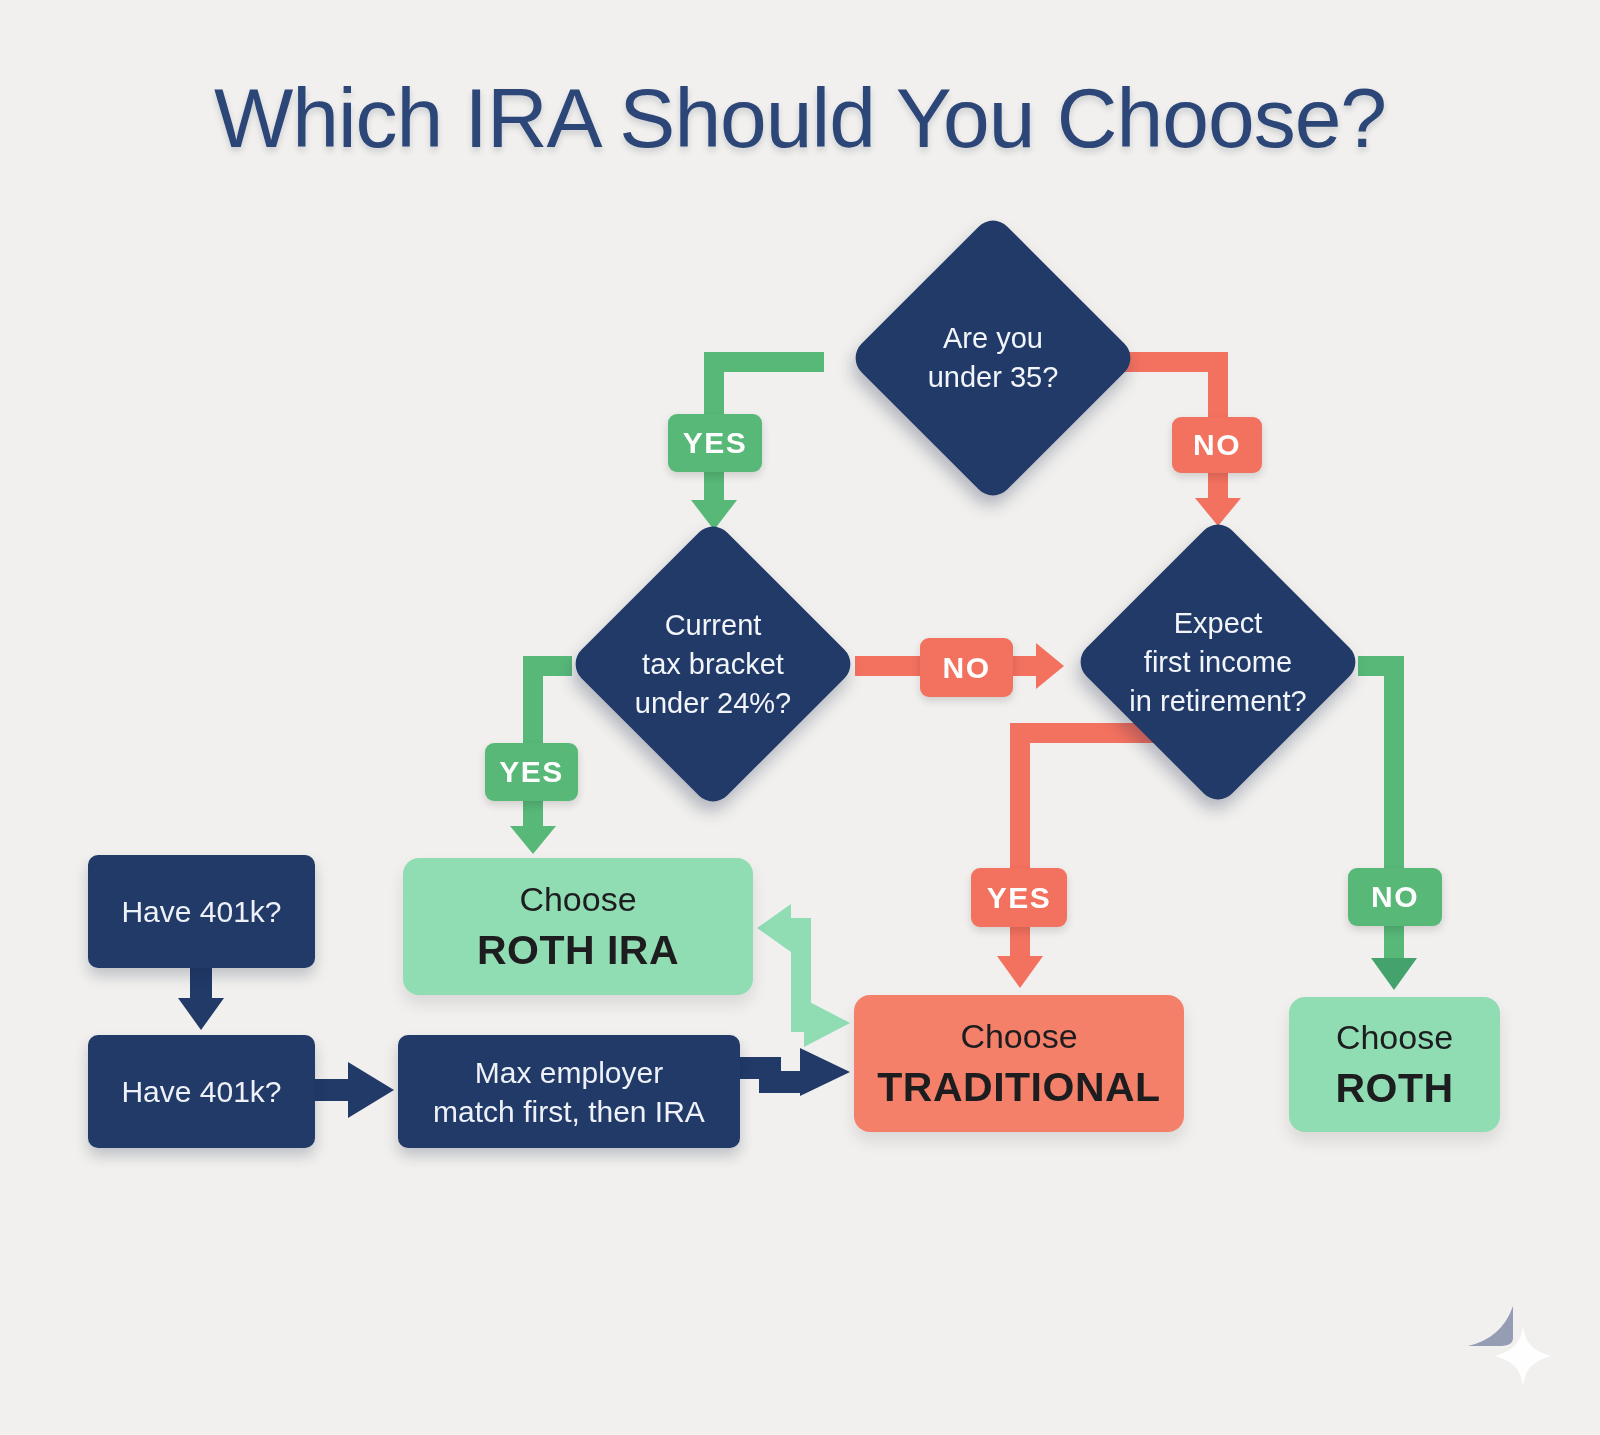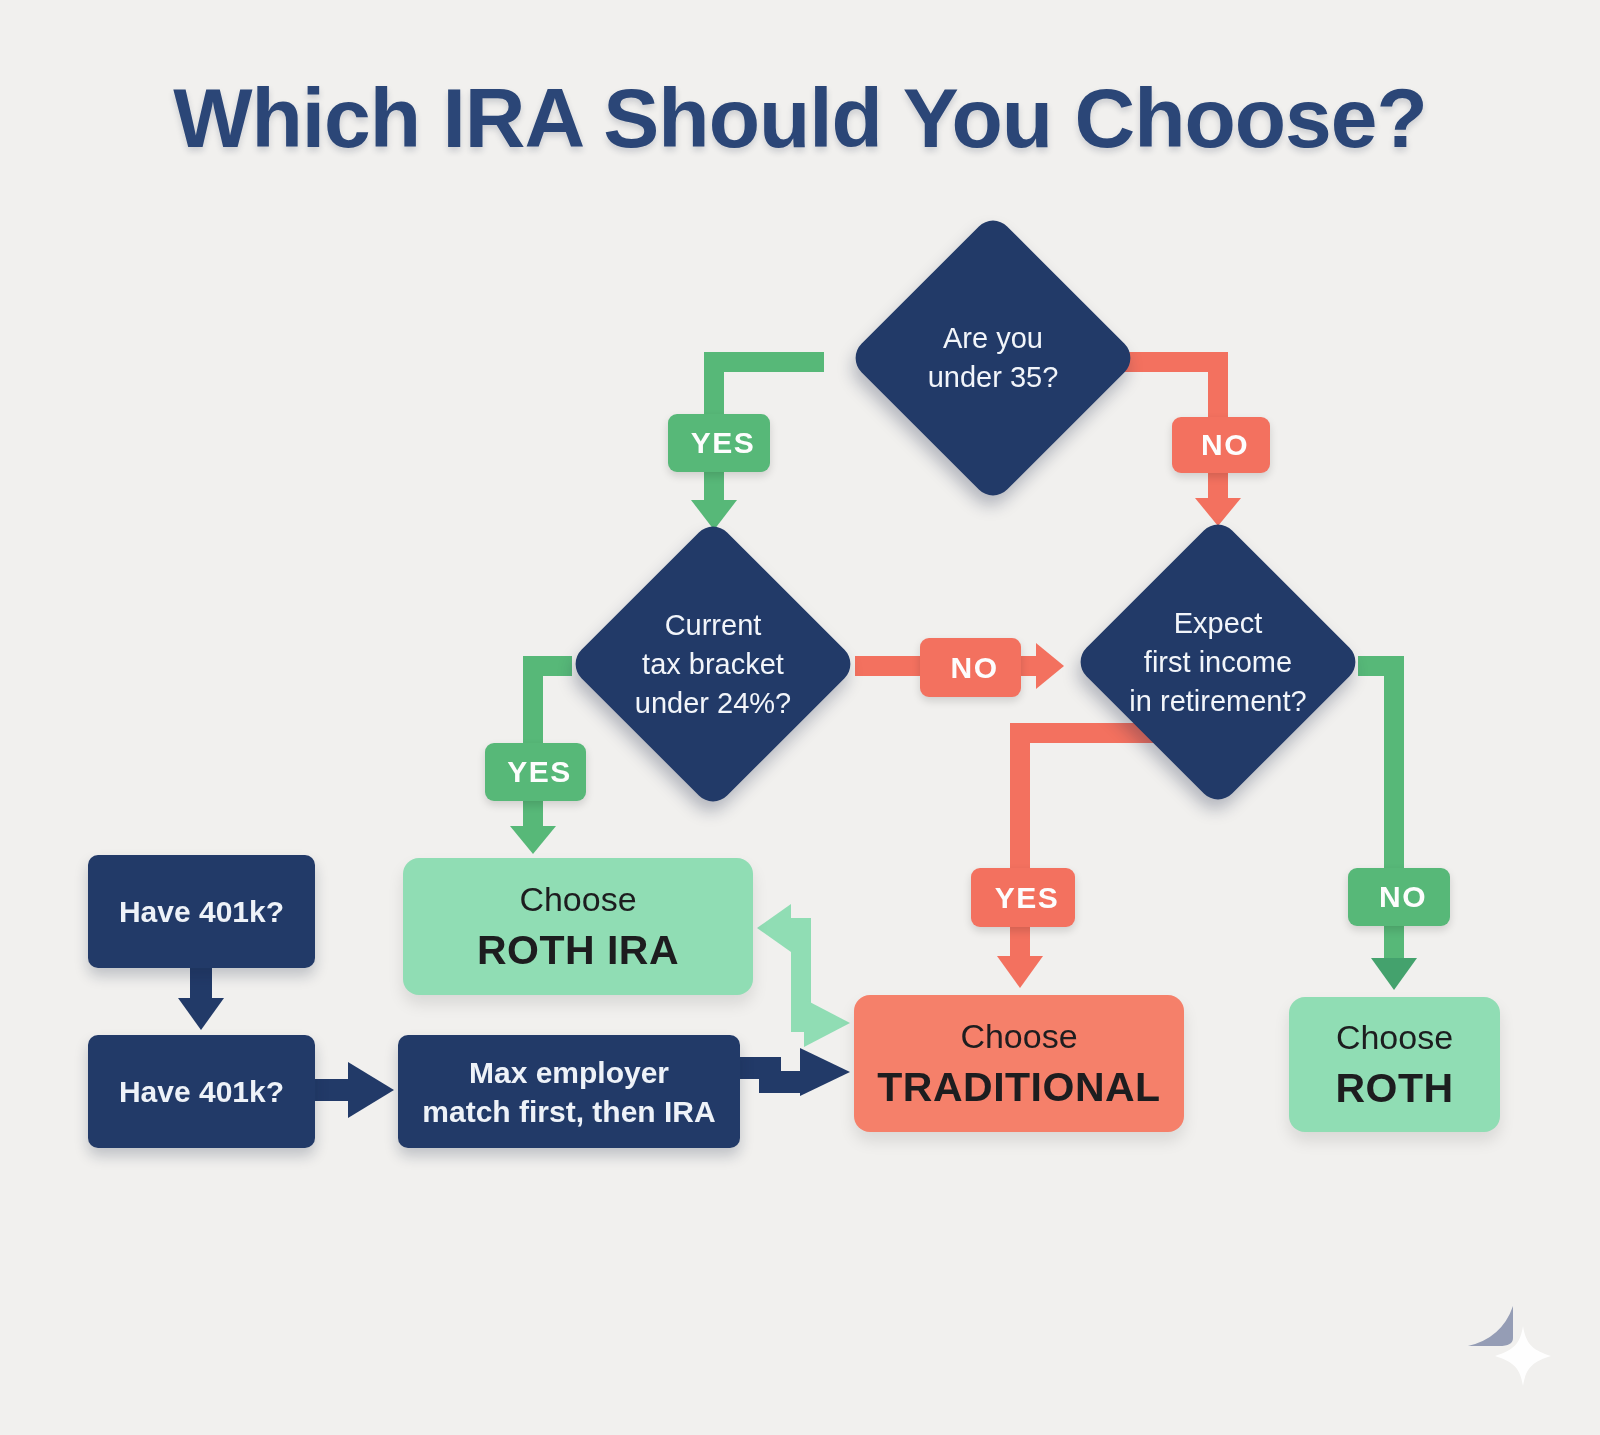--- a/index.html
+++ b/index.html
@@ -3,21 +3,21 @@
 <meta charset="utf-8">
 <style>
   html,body{margin:0;padding:0;background:#e6e5e3;}
   #canvas{
     position:relative;width:1600px;height:1435px;overflow:hidden;
     background:var(--background,#f1f0ee);
     font-family:"Liberation Sans",sans-serif;
   }
   .title{
     position:absolute;top:70px;left:0;width:100%;text-align:center;
-    font-size:84px;font-weight:700;color:var(--title-text,#2b4677);
+    font-size:84px;font-weight:400;color:var(--title-text,#2b4677);
     letter-spacing:-1px;text-shadow:0 4px 6px rgba(40,50,80,.18);
   }
   svg.layer{position:absolute;left:0;top:0;}
   .st-green{stroke:var(--green);stroke-width:20;fill:none;}
   .st-coral{stroke:var(--coral);stroke-width:20;fill:none;}
   .st-navy{stroke:var(--navy);stroke-width:22;fill:none;}
   .st-mint{stroke:var(--mint);stroke-width:20;fill:none;}
   .f-green{fill:var(--green);} .f-coral{fill:var(--coral);}
   .f-navy{fill:var(--navy);} .f-mint{fill:var(--mint);}
   .f-greendark{fill:var(--green-dark);}
@@ -30,39 +30,39 @@
   }
   .diamond .dtext{
     position:absolute;left:50%;top:50%;transform:translate(-50%,-50%);
     width:260px;text-align:center;color:#f2f5fa;
     font-size:29px;line-height:1.34;font-weight:500;white-space:pre-line;
   }
 
   .tag{
     position:absolute;border-radius:9px;color:#fdfdfd;font-weight:700;
     font-size:30px;letter-spacing:1.5px;display:flex;align-items:center;
-    justify-content:center;box-shadow:0 4px 9px rgba(0,0,0,.14);padding-left:8px;
+    justify-content:center;box-shadow:0 4px 9px rgba(0,0,0,.14);
   }
   .tag.green{background:var(--green);}
   .tag.coral{background:var(--coral);}
 
   .result{
     position:absolute;border-radius:16px;display:flex;flex-direction:column;
     align-items:center;justify-content:center;gap:8px;color:var(--text-dark);
     box-shadow:0 9px 16px rgba(0,0,0,.10);text-align:center;
   }
   .result .l1{font-size:34px;font-weight:500;}
   .result .l2{font-size:41px;font-weight:800;letter-spacing:.5px;}
   .result.mint{background:var(--mint);}
   .result.coral{background:var(--coral-light);}
 
   .navybox{
     position:absolute;background:var(--navy);border-radius:10px;color:#eef2f8;
     display:flex;align-items:center;justify-content:center;text-align:center;
-    font-size:30px;font-weight:700;line-height:1.3;white-space:pre-line;
+    font-size:30px;font-weight:400;line-height:1.3;white-space:pre-line;
     box-shadow:0 8px 14px rgba(20,30,60,.22);
   }
   .banner{
     position:absolute;left:413px;top:1227px;width:1099px;height:118px;
     background:var(--navy);border-radius:12px;display:flex;align-items:center;
     justify-content:center;color:#fbfcfe;font-size:42px;font-weight:700;
     box-shadow:0 10px 18px rgba(20,30,60,.25);
   }
 </style>
 </head>

